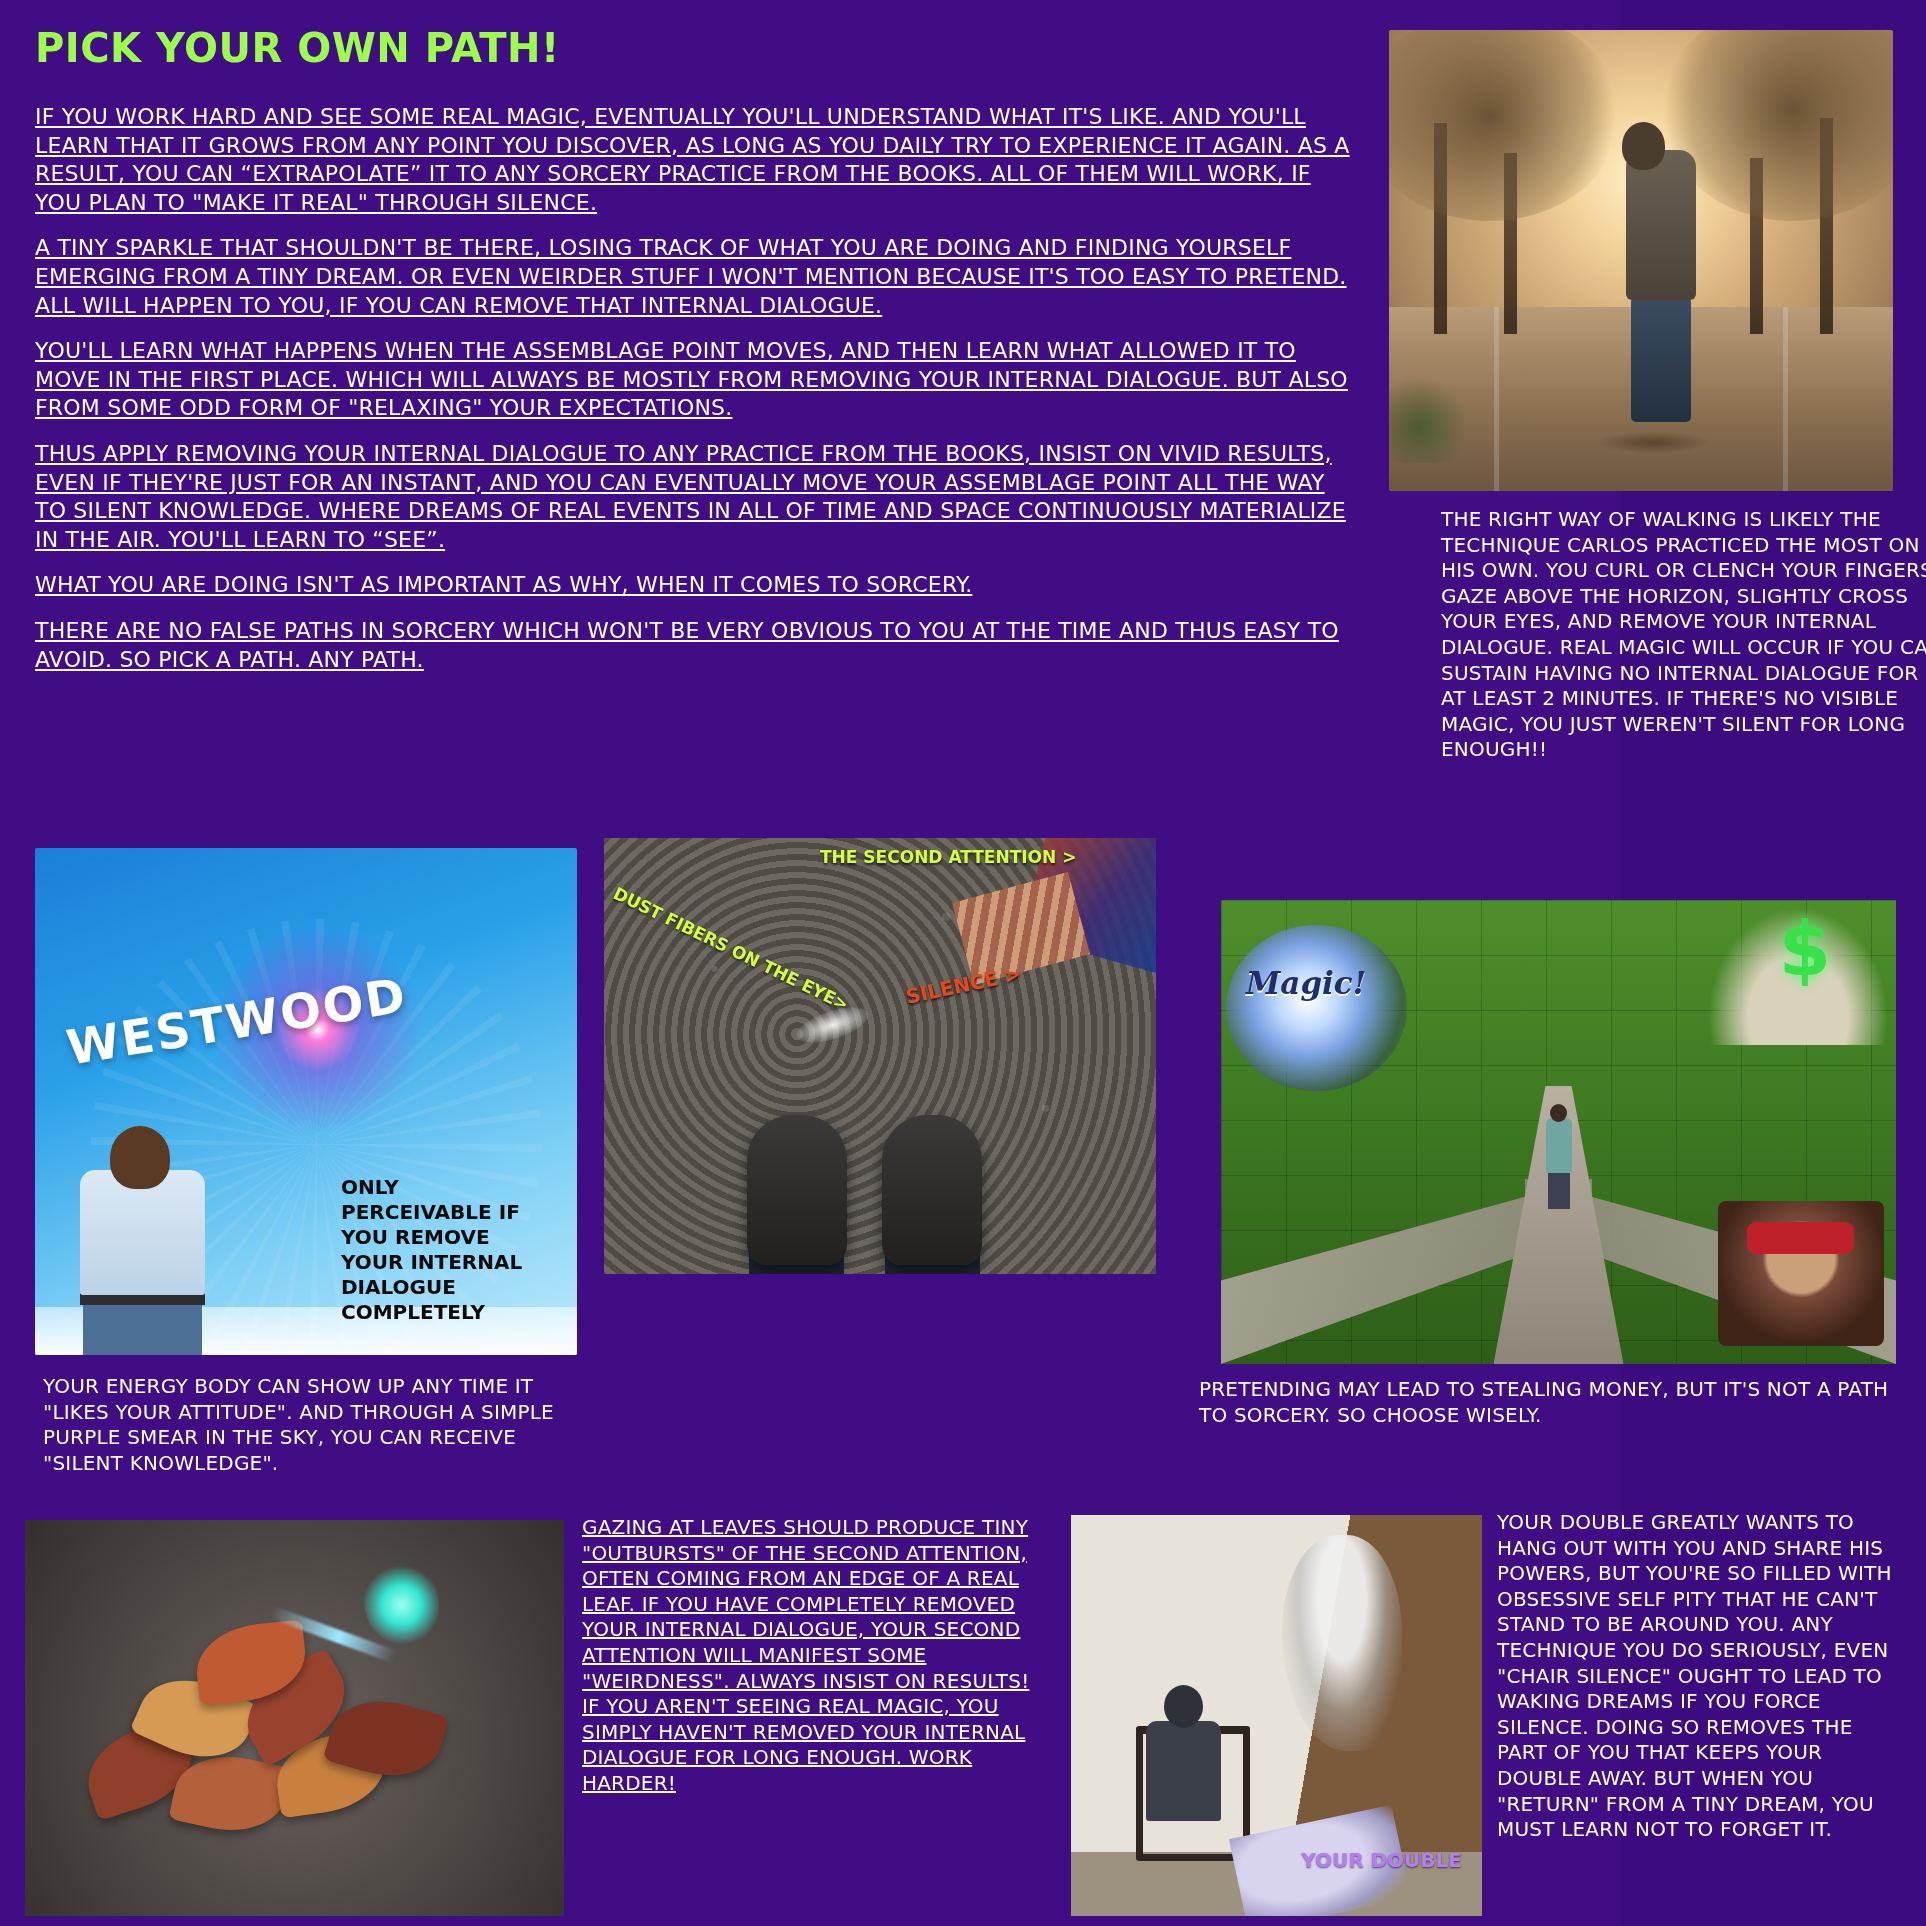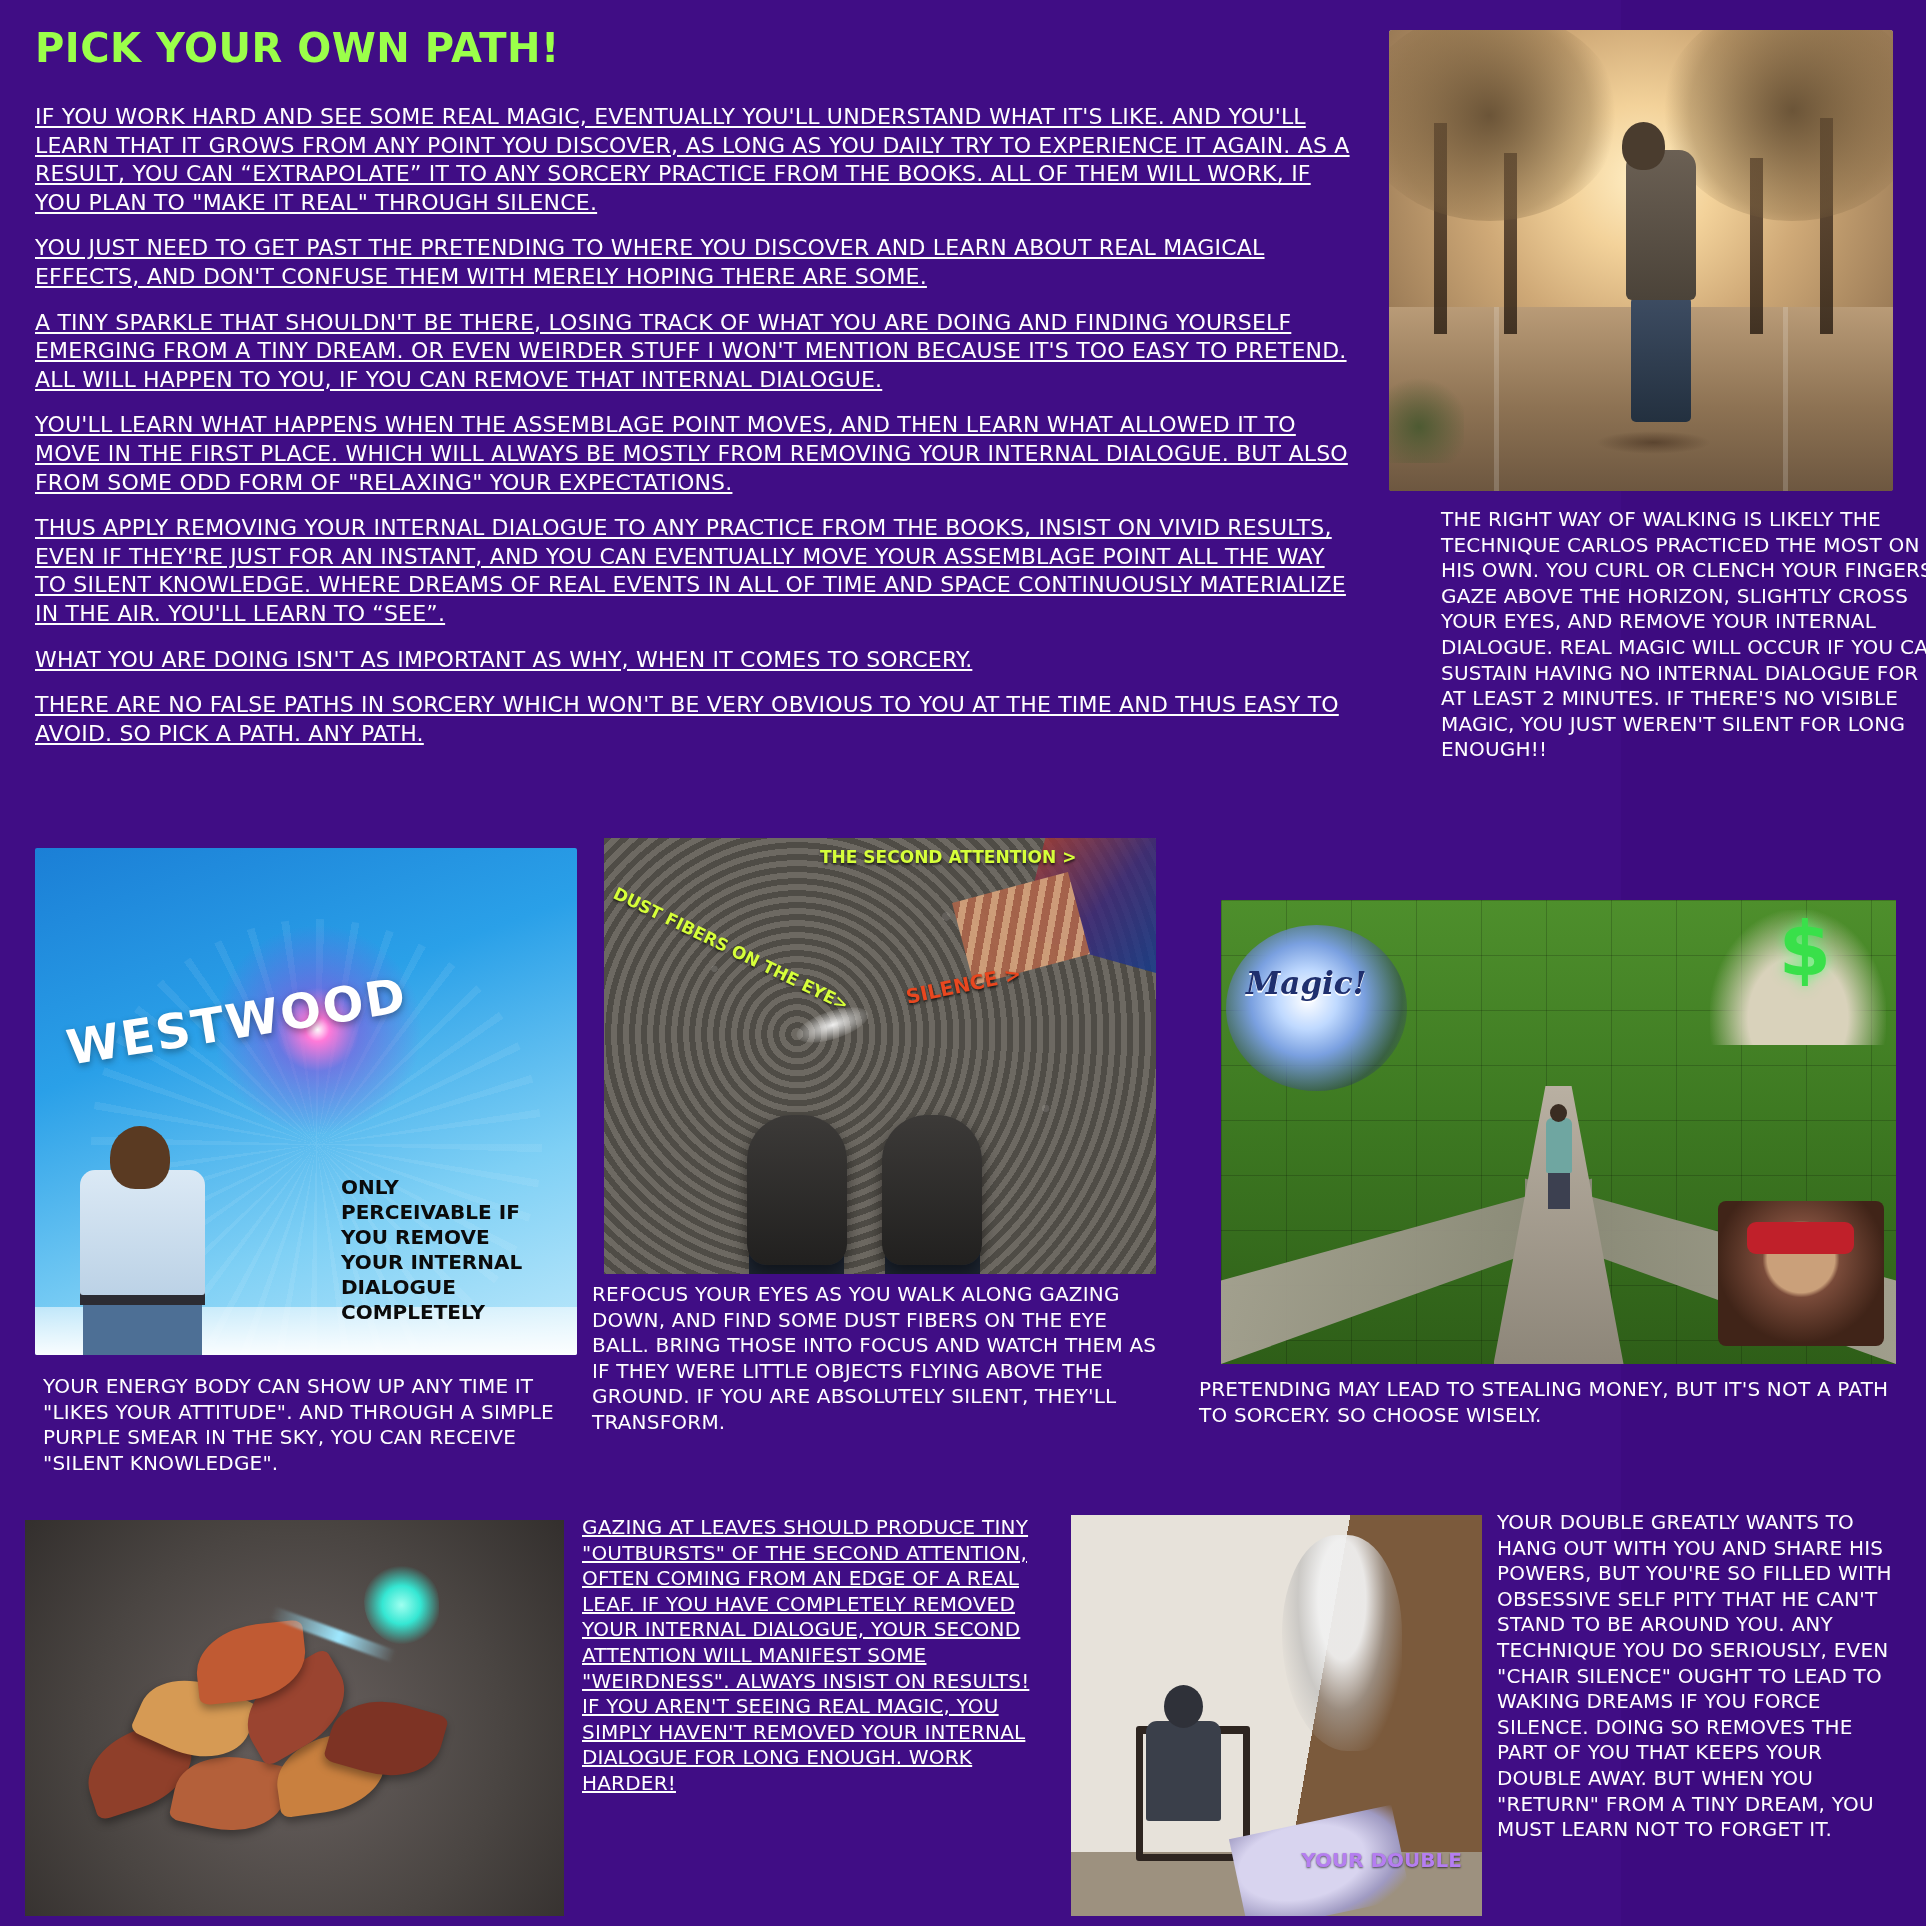--- a/index.html
+++ b/index.html
@@ -492,21 +492,20 @@
 </style>
 </head>
 <body>
 
 <div class="page">
 
   <div class="title">Pick Your Own Path!</div>
 
   <div id="intro-block">
     <p class="body-text">If you work hard and see some real magic, eventually you'll understand what it's like. And you'll learn that it grows from any point you discover,  as long as you daily try to experience it again.  As a result, you can “extrapolate” it to any sorcery practice from the books. All of them will work, if you plan to "make it real" through silence.</p>
-    <p class="body-text">You just need to get past the pretending to where you discover and learn about real magical effects, and don't confuse them with merely hoping there are some.</p>
     <p class="body-text">A tiny sparkle that shouldn't be there, losing track of what you are doing and finding yourself emerging from a tiny dream. Or even weirder stuff I won't mention because it's too easy to pretend. All will happen to you, if you can remove that internal dialogue.</p>
     <p class="body-text">You'll learn what happens when the assemblage point moves, and then learn what allowed it to move in the first place.  Which will always be mostly from removing your internal dialogue. But also from some odd form of "relaxing" your expectations.</p>
     <p class="body-text">Thus apply removing your internal dialogue to any practice from the books, insist on vivid results, even if they're just for an instant, and you can eventually move your assemblage point all the way to silent knowledge.  Where dreams of real events in all of time and space continuously materialize in the air.  You'll learn to “see”.</p>
     <p class="body-text">What you are doing isn't as important as why, when it comes to sorcery.</p>
     <p class="body-text">There are no false paths in sorcery which won't be very obvious to you at the time and thus easy to avoid. So pick a path.  Any path.</p>
   </div>
 
   <div id="walker-photo">
     <div class="walk-sky"></div>
     <div class="walk-path"></div>
@@ -545,21 +544,20 @@
     <div class="sh-stairs"></div>
     <div class="sh-dust"></div>
     <div class="sh-leg" style="left:145px;"></div>
     <div class="sh-leg" style="left:281px;"></div>
     <div class="sh-shoe" style="left:143px;"></div>
     <div class="sh-shoe" style="left:278px;"></div>
     <div class="sh-label" id="sh-label-attention">THE SECOND ATTENTION &gt;</div>
     <div class="sh-label" id="sh-label-dust">DUST FIBERS ON THE EYE&gt;</div>
     <div class="sh-label" id="sh-label-silence">SILENCE &gt;</div>
   </div>
-  <div id="shoes-caption" class="caption">Refocus your eyes as you walk along gazing down, and find some dust fibers on the eye ball. Bring those into focus and watch them as if they were little objects flying above the ground. If you are absolutely silent, they'll transform.</div>
 
   <div id="crossroads-photo">
     <div class="cr-grass"></div>
     <div class="cr-grid"></div>
     <div class="cr-pathL"></div>
     <div class="cr-pathR"></div>
     <div class="cr-path"></div>
     <div class="cr-person-legs"></div>
     <div class="cr-person-body"></div>
     <div class="cr-person-head"></div>

